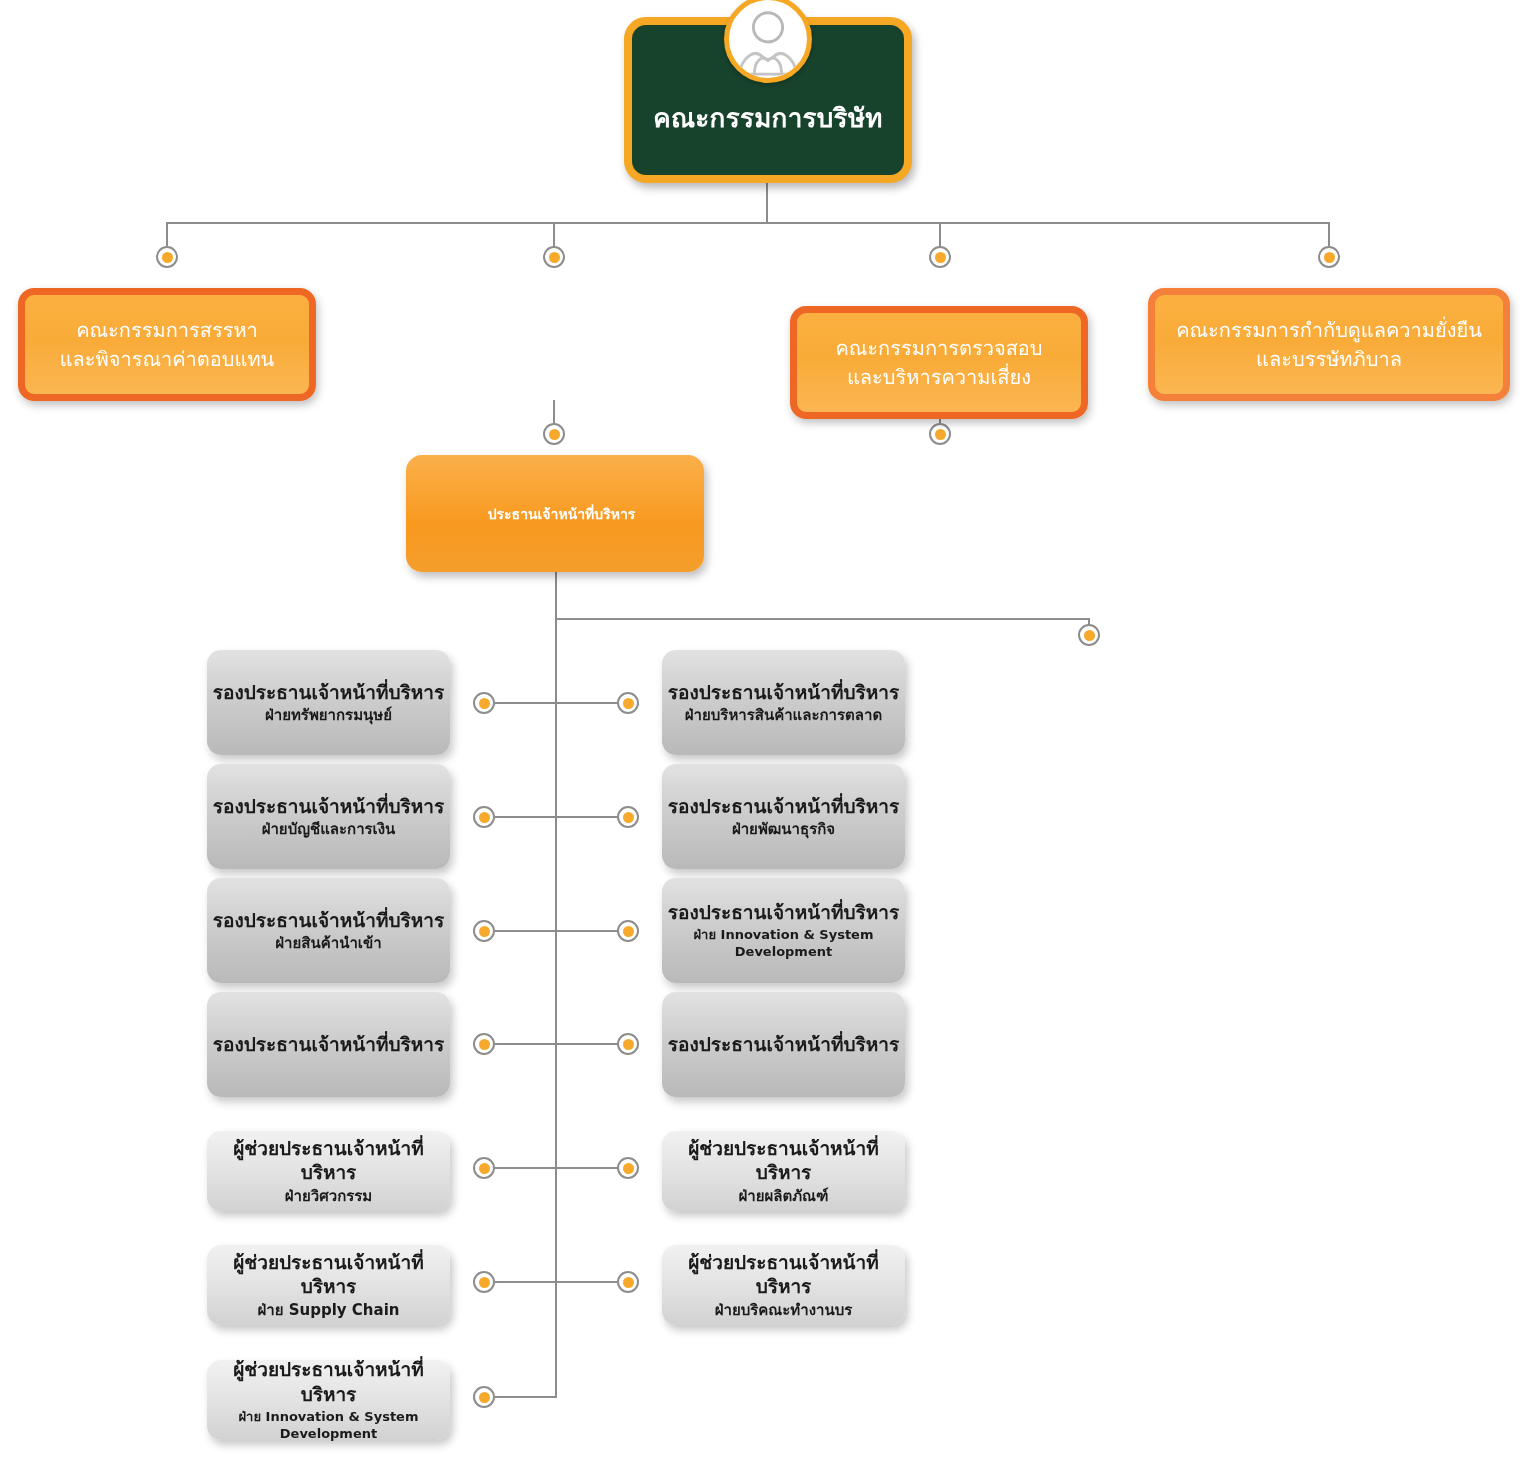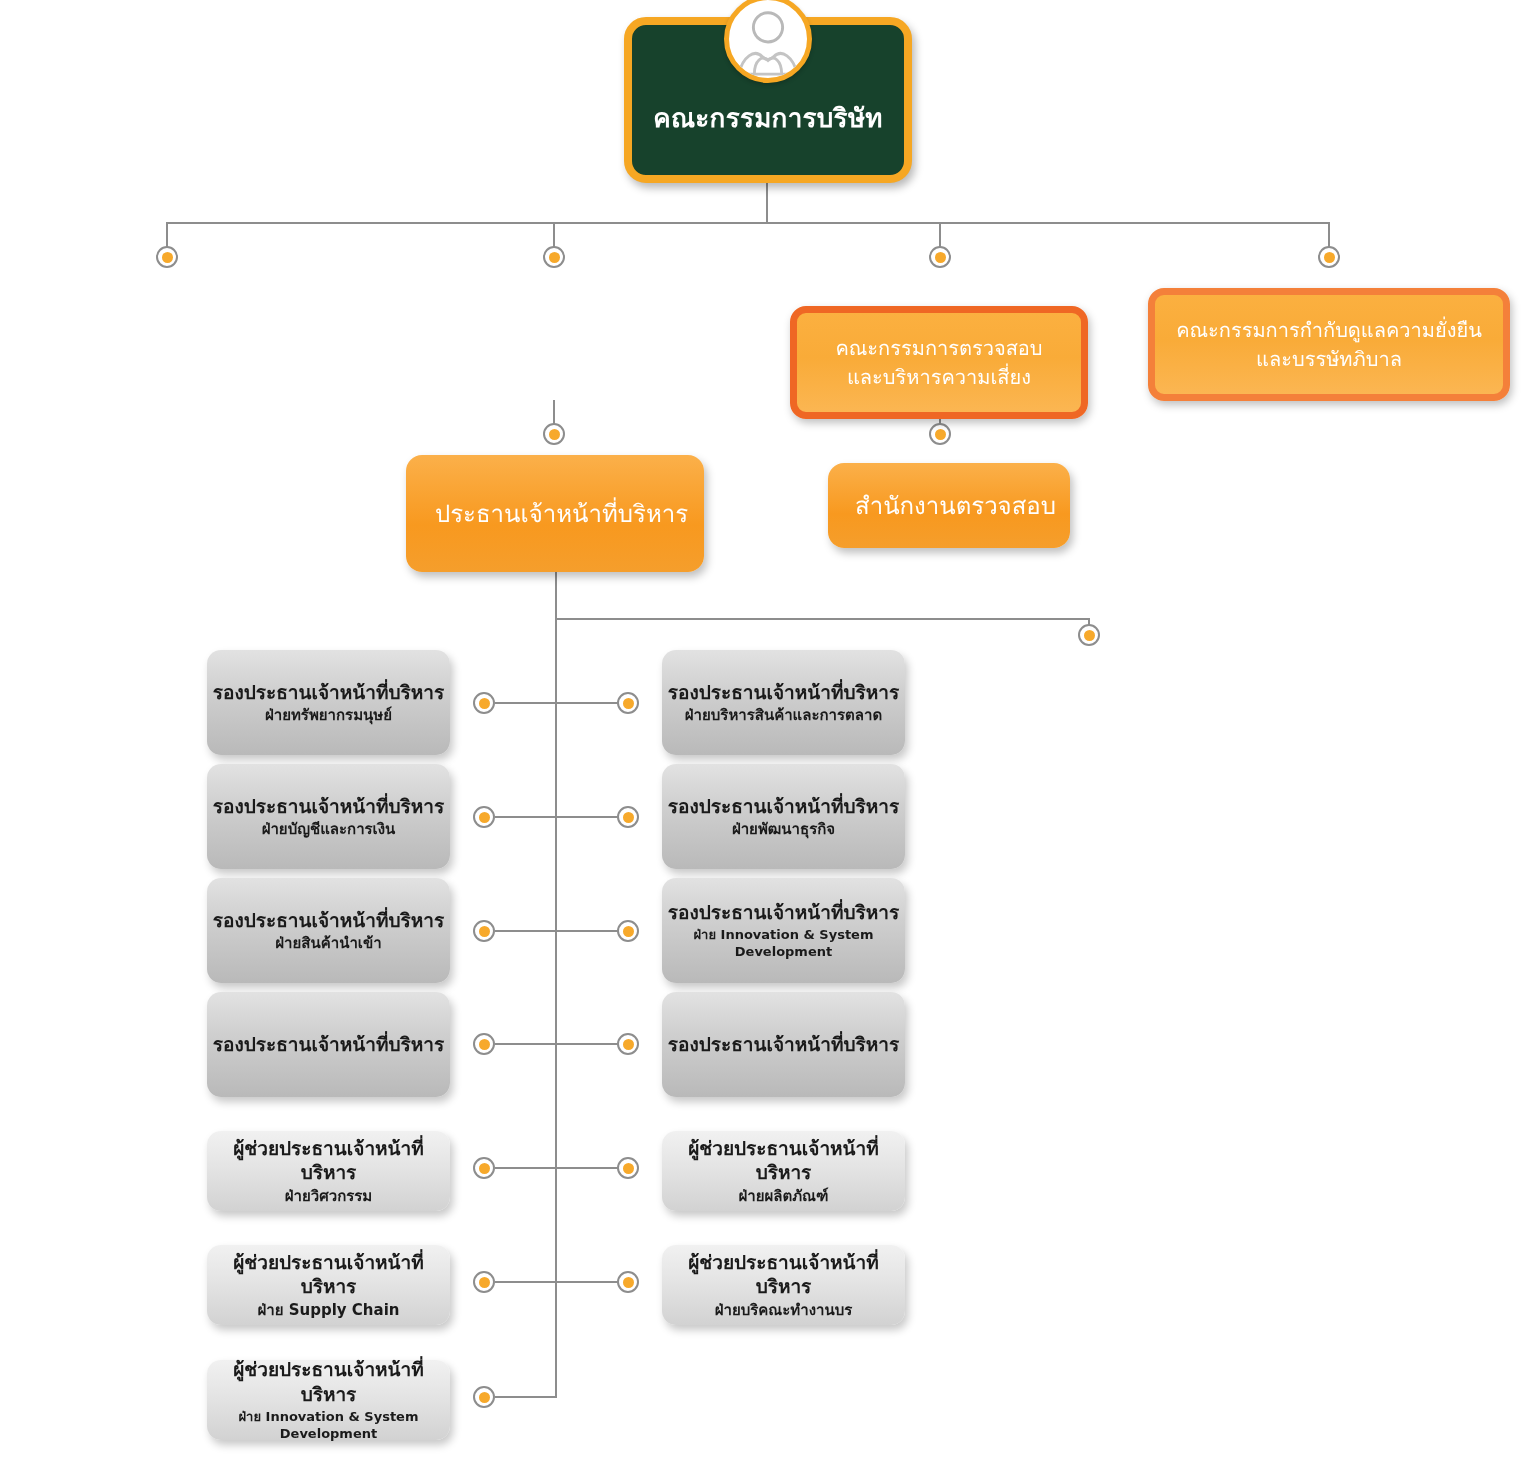--- a/index.html
+++ b/index.html
@@ -111,22 +111,22 @@
   }
 
   
   .node-exec {
     border-radius: 16px;
     background: linear-gradient(180deg, #fbb04a 0%, #f8991f 60%, #f59e2c 100%);
     box-shadow: 3px 5px 9px rgba(0,0,0,0.25);
     color: #ffffff;
   }
   .node-exec .ttl {
-    font-size: 24px;
-    font-weight: 400;
+    font-size: 14px;
+    font-weight: 700;
     margin-left: 13px;
   }
 
   
   .node-gray {
     border-radius: 14px;
     background: linear-gradient(180deg, #e2e2e2 0%, #cfcfcf 40%, #b9b9b9 100%);
     box-shadow: 3px 5px 8px rgba(0,0,0,0.22);
     color: #1a1a1a;
   }
@@ -212,39 +212,40 @@
     <div class="avatar">
       <svg viewBox="0 0 80 80" aria-hidden="true">
         <circle cx="40" cy="28" r="15" fill="none" stroke="#b9b9b9" stroke-width="3"></circle>
         <path d="M10 76 C14 58 26 50 34 58 C38 62 42 62 46 58 C54 50 66 58 70 76 Z" fill="none" stroke="#c4c4c4" stroke-width="3"></path>
         <path d="M26 76 C26 62 34 56 40 62 C46 56 54 62 54 76" fill="none" stroke="#c4c4c4" stroke-width="3"></path>
       </svg>
     </div>
     <span class="ttl">คณะกรรมการบริษัท</span>
   </div>
 
+  <div class="node node-cmte" style="left:18px; top:288px; width:298px; height:113px;">
+    <span class="ttl">คณะกรรมการสรรหา</span>
+    <span class="ttl">และพิจารณาค่าตอบแทน</span>
+  </div>
 
 
   <div class="node node-cmte" style="left:790px; top:306px; width:298px; height:113px;">
     <span class="ttl">คณะกรรมการตรวจสอบ</span>
     <span class="ttl">และบริหารความเสี่ยง</span>
   </div>
 
   <div class="node node-cmte soft-border" style="left:1148px; top:288px; width:362px; height:113px;">
     <span class="ttl">คณะกรรมการกำกับดูแลความยั่งยืน</span>
     <span class="ttl">และบรรษัทภิบาล</span>
   </div>
 
   <div class="node node-exec" style="left:406px; top:455px; width:298px; height:117px;">
     <span class="ttl">ประธานเจ้าหน้าที่บริหาร</span>
   </div>
 
-  <div class="node node-exec" style="left:828px; top:463px; width:242px; height:85px;">
-    <span class="ttl">สำนักงานตรวจสอบ</span>
-  </div>
 
 
   <div class="node node-gray" style="left:207px; top:650px; width:243px; height:105px;">
     <span class="ttl">รองประธานเจ้าหน้าที่บริหาร</span>
     <span class="sub">ฝ่ายทรัพยากรมนุษย์</span>
   </div>
   <div class="node node-gray" style="left:207px; top:764px; width:243px; height:105px;">
     <span class="ttl">รองประธานเจ้าหน้าที่บริหาร</span>
     <span class="sub">ฝ่ายบัญชีและการเงิน</span>
   </div>

